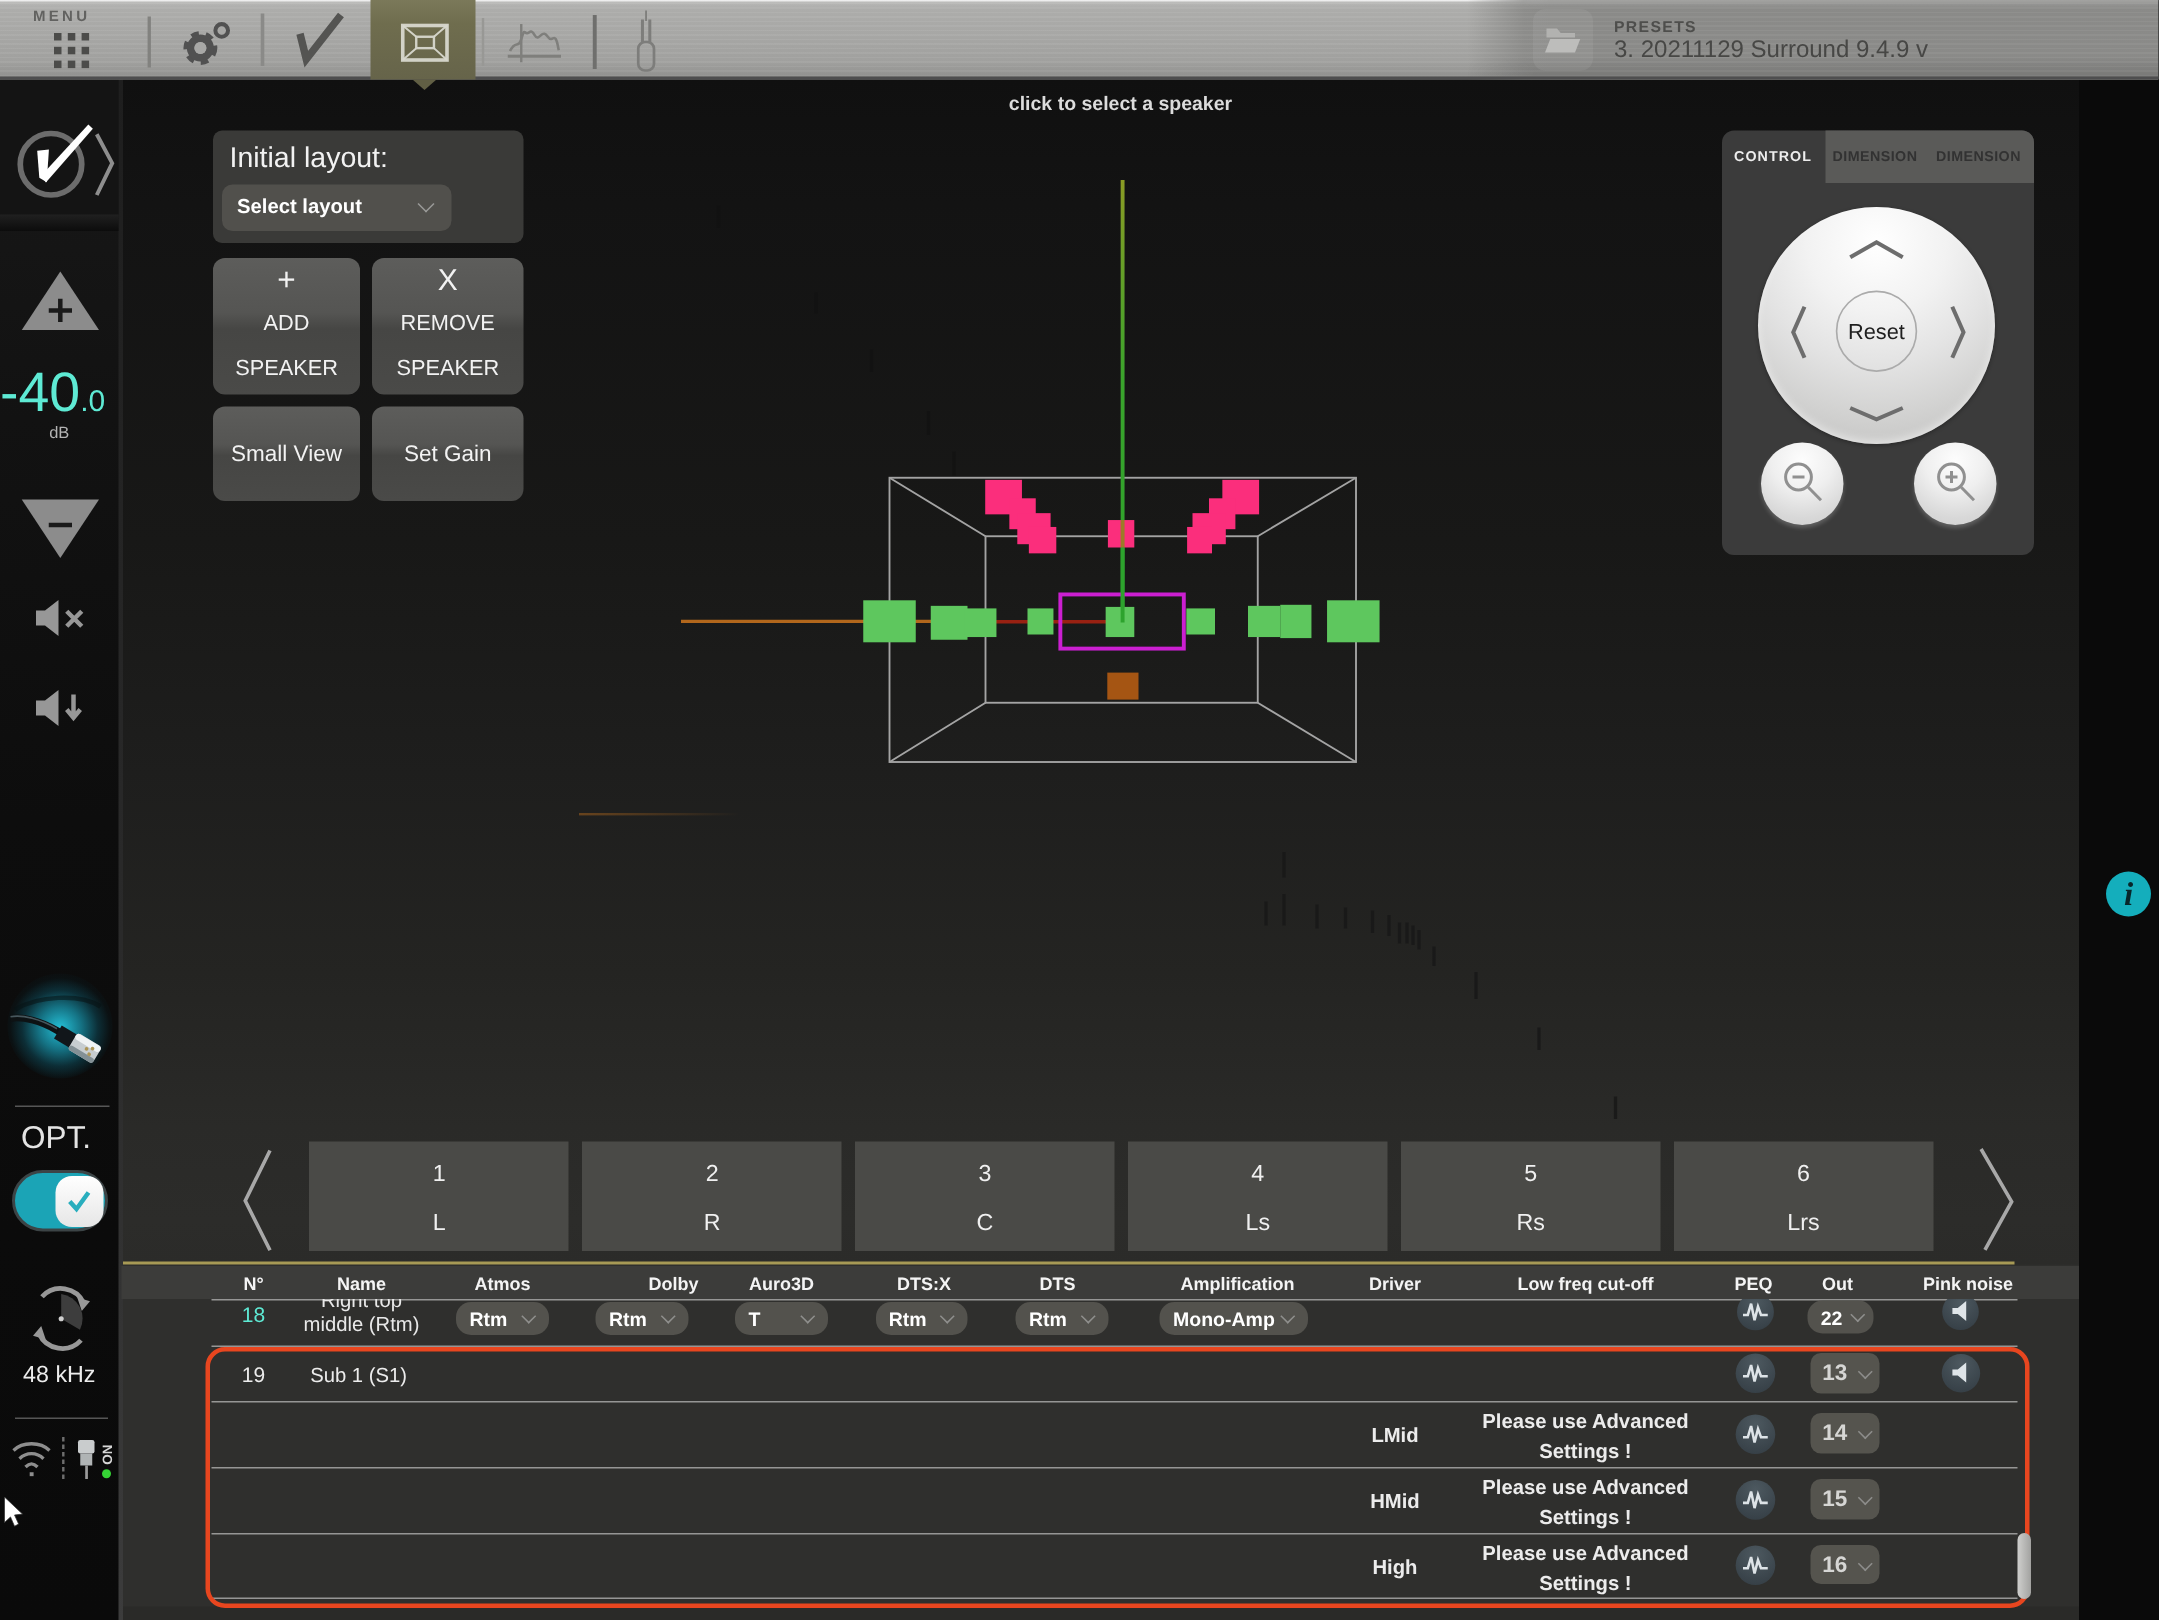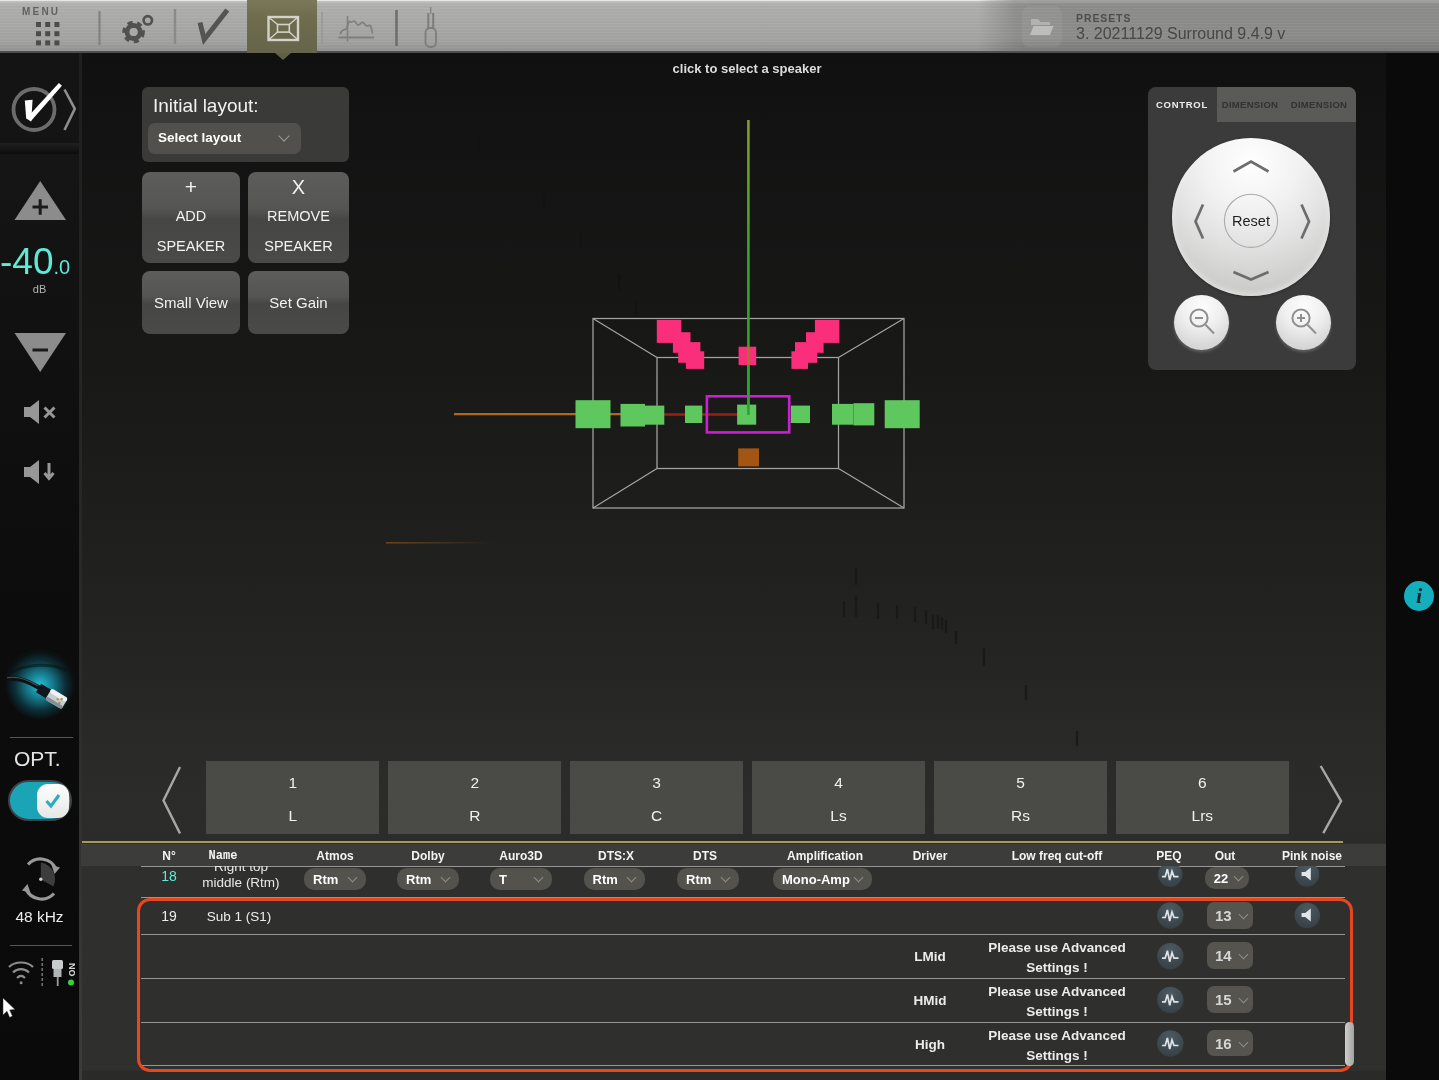--- a/index.html
+++ b/index.html
@@ -199,23 +199,23 @@
 <div class="abs sep" style="top:977.9px;"></div>
 <div class="abs sep" style="top:1021.5px;"></div>
 <div class="abs sep" style="top:1065.1px;"></div>
 <style>.sep{left:141px;width:1204px;height:1px;background:rgba(235,235,235,0.55);}</style>
 
 <div class="abs" style="left:181px;top:859px;width:120px;text-align:center;font-size:13.5px;color:#e8e8e8;line-height:15.5px;z-index:1;">Right top<br>middle (Rtm)</div>
 
 <div class="abs" style="left:81px;top:843.8px;width:1305px;height:22px;background:#3c3c3a;z-index:2;"></div>
 <style>.hdr{top:848.5px;font-size:12px;font-weight:bold;color:#f4f4f4;z-index:3;text-align:center;width:120px;margin-left:-60px;}</style>
 <div class="abs hdr" style="left:169px;">N°</div>
-<div class="abs hdr" style="left:223px;font-family:Liberation Mono, monospace;">Name</div>
+<div class="abs hdr" style="left:241px;">Name</div>
 <div class="abs hdr" style="left:335px;">Atmos</div>
-<div class="abs hdr" style="left:428px;">Dolby</div>
+<div class="abs hdr" style="left:449px;">Dolby</div>
 <div class="abs hdr" style="left:521px;">Auro3D</div>
 <div class="abs hdr" style="left:616px;">DTS:X</div>
 <div class="abs hdr" style="left:705px;">DTS</div>
 <div class="abs hdr" style="left:825px;">Amplification</div>
 <div class="abs hdr" style="left:930px;">Driver</div>
 <div class="abs hdr" style="left:1057px;">Low freq cut-off</div>
 <div class="abs hdr" style="left:1169px;">PEQ</div>
 <div class="abs hdr" style="left:1225px;">Out</div>
 <div class="abs hdr" style="left:1312px;">Pink noise</div>
 

